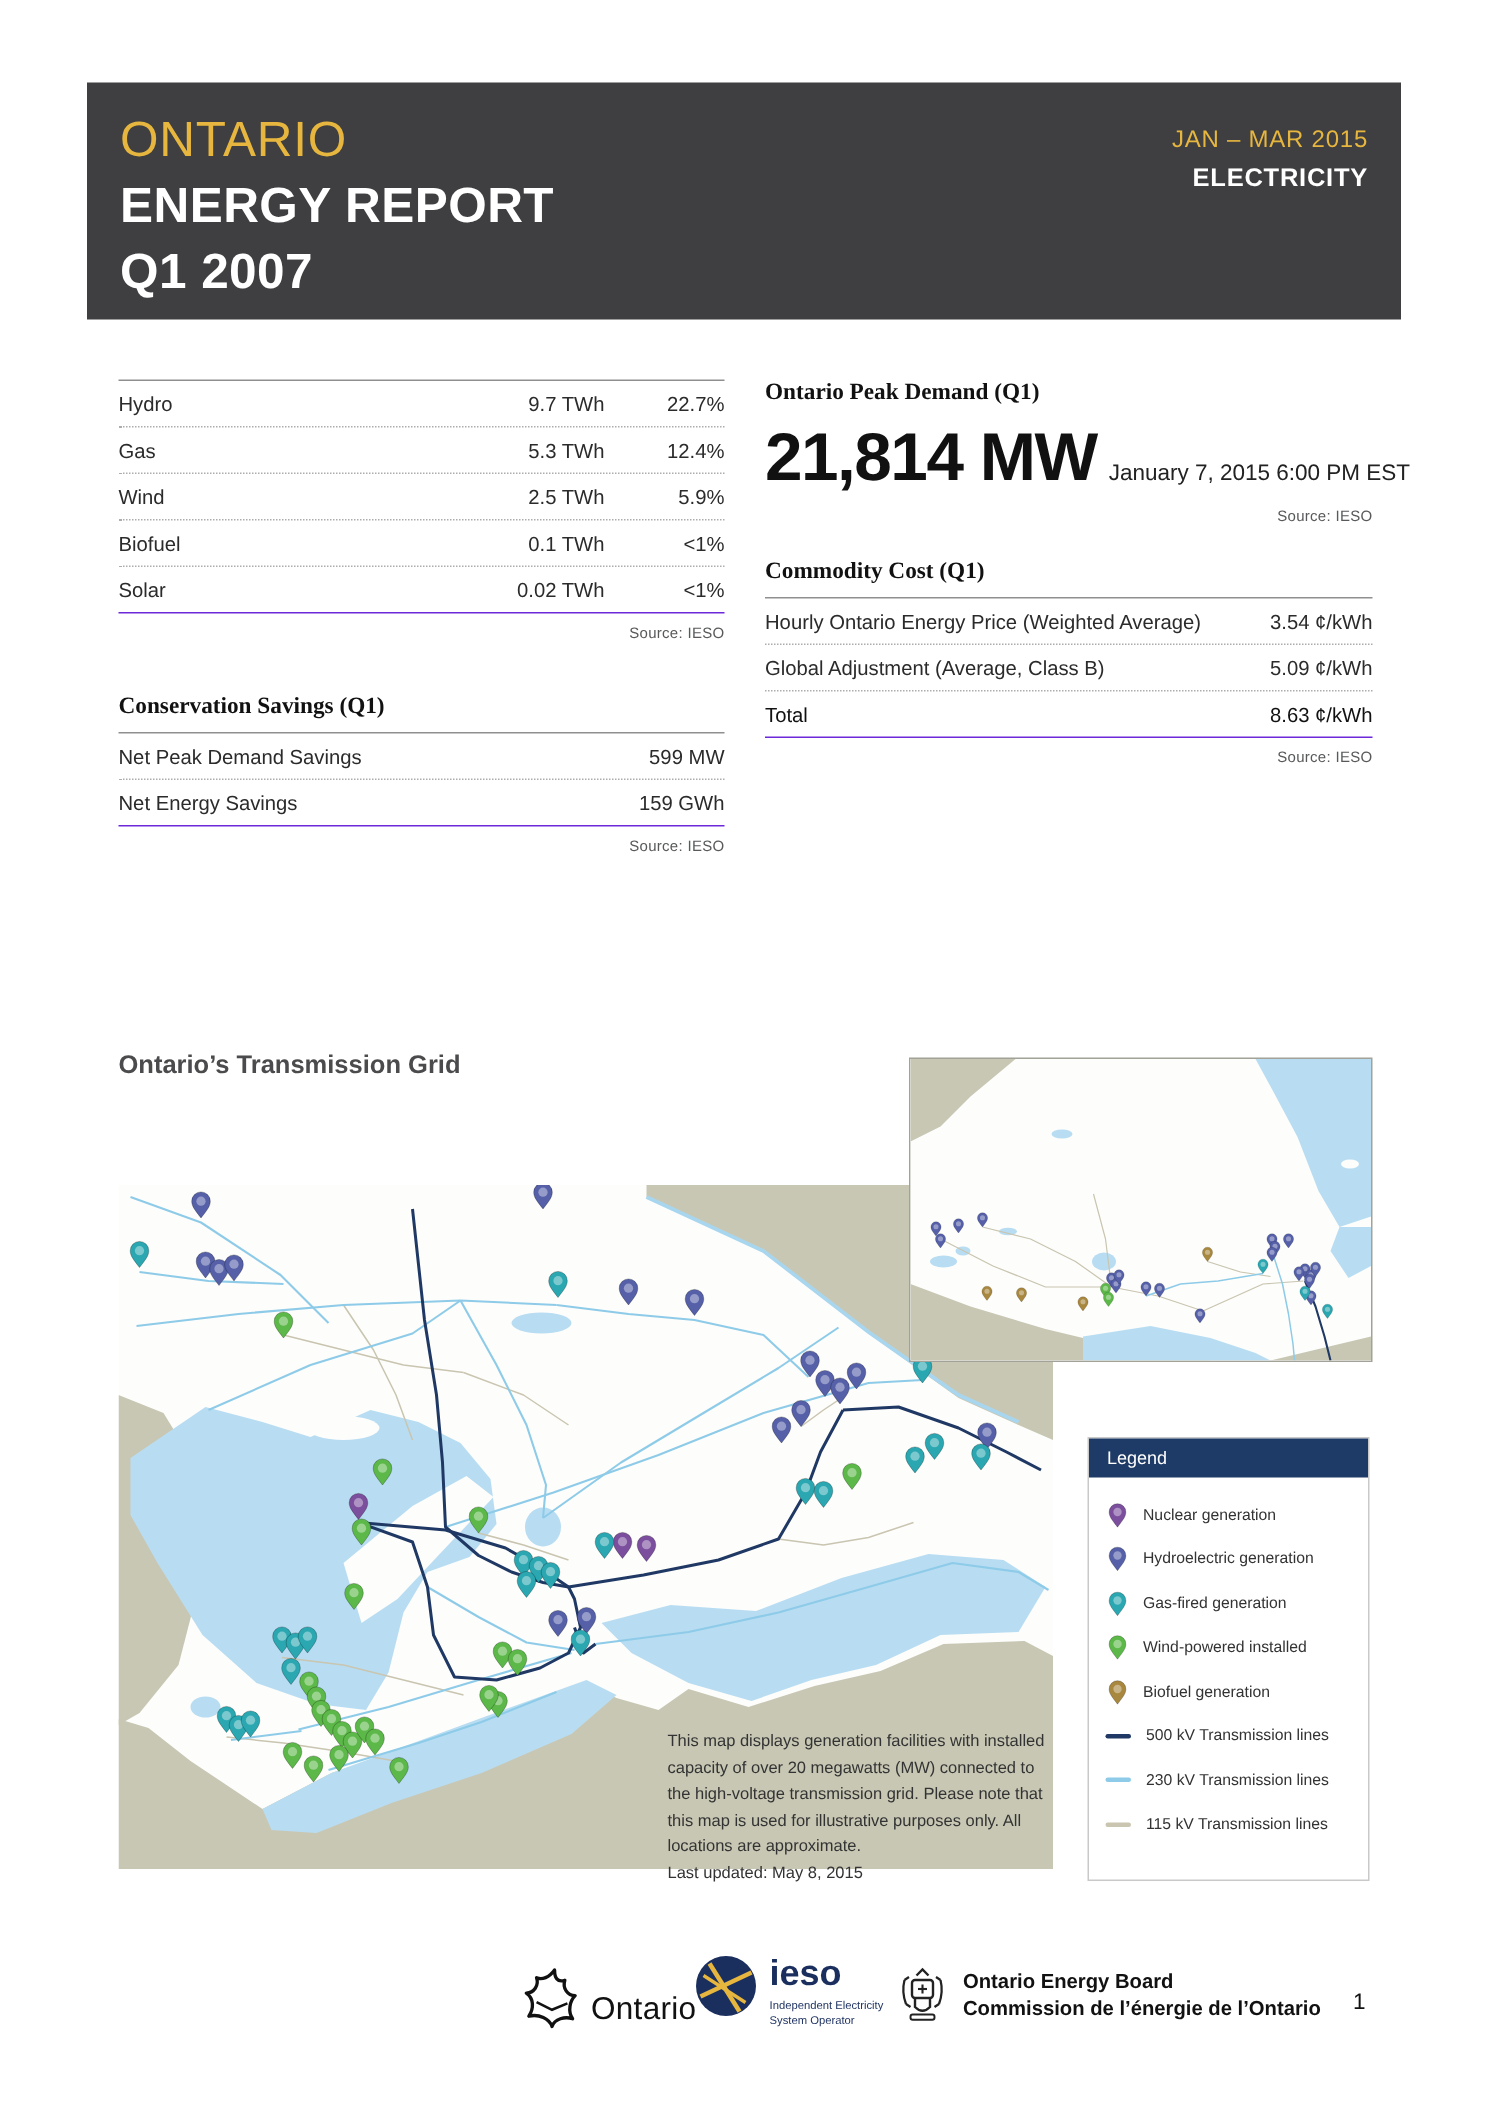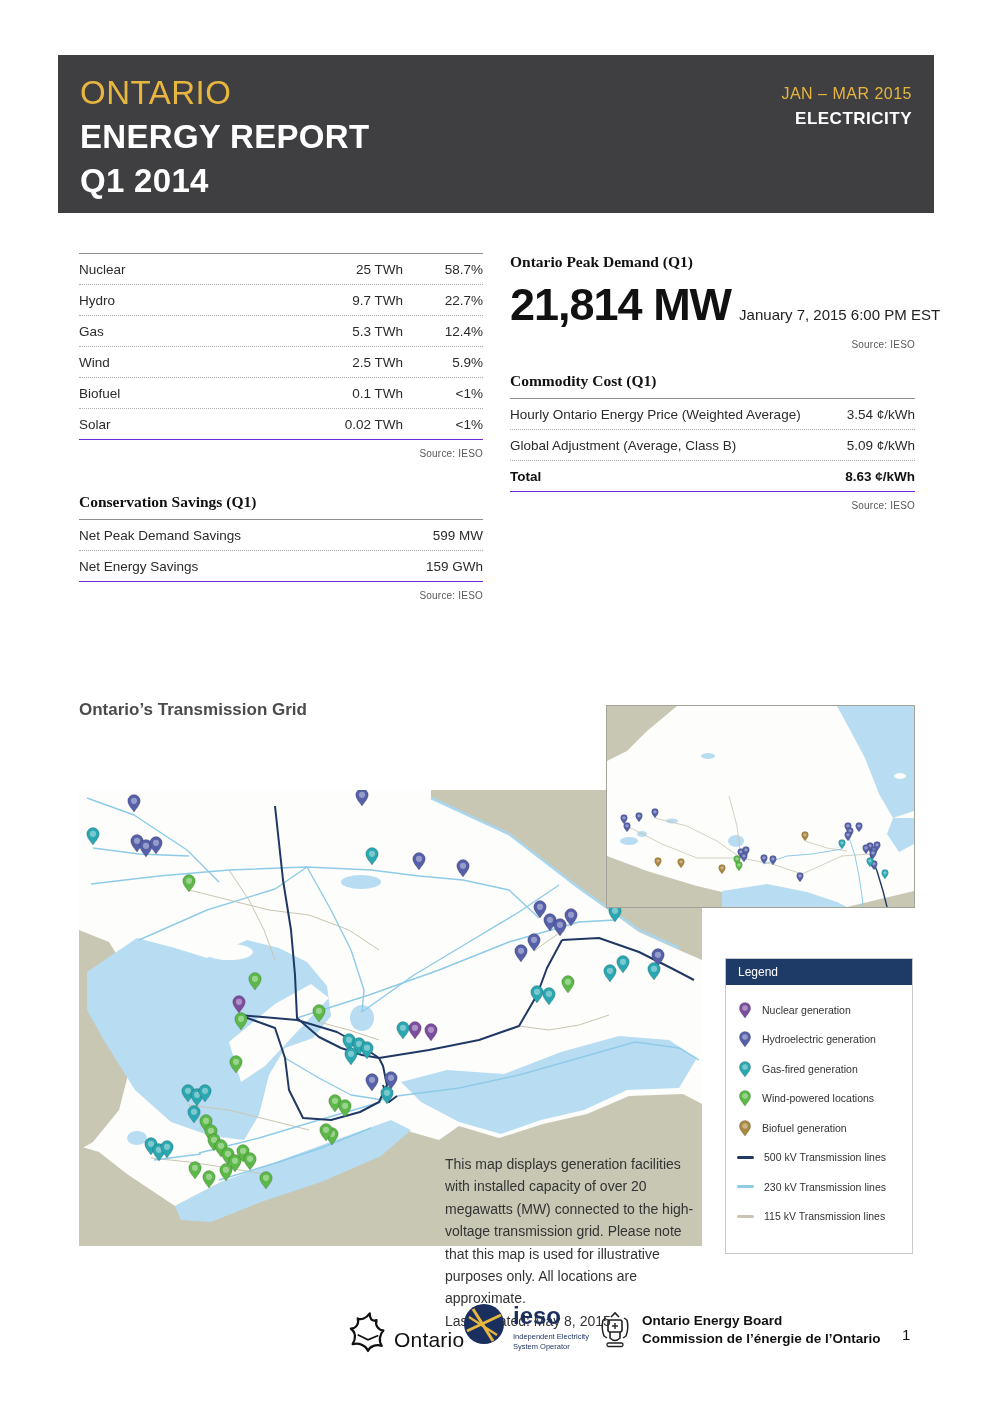--- a/index.html
+++ b/index.html
@@ -21,35 +21,35 @@
   .col-right{left:510px;width:405px;}
   .section-title{font-family:"Liberation Serif","DejaVu Serif",serif;font-weight:700;
                  font-size:15.5px;margin:0 0 8px 0;color:#111;}
   .tbl{border-top:1px solid #8f8f8f;}
   .tbl .row{display:flex;align-items:baseline;padding:7.5px 0;border-bottom:1px dotted #adadad;
             font-size:13.5px;color:#2b2b2b;}
   .tbl .row:last-child{border-bottom:1px solid #6d28d9;}
   .tbl .lbl{flex:1;text-align:left;}
   .tbl .val{width:120px;text-align:right;}
   .tbl .pct{width:80px;text-align:right;}
-  .tbl .row.bold{font-weight:700;color:#111;}
+  .tbl .row.bold{font-weight:400;color:#111;}
   .source{font-size:10px;color:#58595b;text-align:right;margin-top:8px;letter-spacing:.2px;}
   .block-gap{height:34px;}
 
   
   .peak-line{display:flex;align-items:baseline;margin-top:8px;white-space:nowrap;}
   .peak-value{font-size:45px;font-weight:700;letter-spacing:-1px;color:#111;}
   .peak-time{font-size:15px;color:#222;margin-left:8px;}
 
   
   .map-title{position:absolute;left:79px;top:700px;margin:0;font-size:17px;font-weight:700;color:#4b4b4d;}
   .map-area{position:absolute;left:79px;top:705px;width:834px;height:541px;}
   #main-map{position:absolute;left:0;top:85px;}
   #inset-map{position:absolute;left:527px;top:0;border:1px solid #a2a298;background:#fff;}
-  .map-note{position:absolute;left:366px;top:448px;width:258px;font-size:14px;line-height:1.6;color:#333;}
+  .map-note{position:absolute;left:366px;top:448px;width:258px;font-size:11px;line-height:1.6;color:#333;}
   .legend{position:absolute;left:646px;top:253px;width:188px;height:296px;background:#fff;
           border:1px solid #c9c9c9;box-sizing:border-box;}
   .legend-header{background:#1e3a66;color:#fff;font-size:12px;padding:6px 12px;}
   .legend-body{padding:10px 12px;text-align:right;}
   .legend-item{display:flex;align-items:center;gap:10px;height:29.5px;font-size:10.5px;color:#333;}
   .legend-swatch-line{width:17px;height:3px;border-radius:2px;flex:0 0 auto;margin-left:-1px;}
 
   
   .footer-item{position:absolute;display:flex;align-items:center;}
   .f-ontario{left:344px;top:1308px;gap:2px;}
@@ -64,36 +64,31 @@
 </style>
 </head>
 <body>
 
 <div class="page">
 
   <header class="banner">
     <div>
       <div class="brand">ONTARIO</div>
       <div class="title1">ENERGY REPORT</div>
-      <div class="title2">Q1 2014</div>
+      <div class="title2">Q1 2007</div>
     </div>
     <div class="banner-right">
       <div class="period">JAN – MAR 2015</div>
       <div class="category">ELECTRICITY</div>
     </div>
   </header>
 
   <section class="col col-left">
     <div>
       <div class="tbl" id="gen-rows">
-          <div class="row">
-            <span class="lbl">Nuclear</span>
-            <span class="val">25 TWh</span>
-            <span class="pct">58.7%</span>
-          </div>
           <div class="row">
             <span class="lbl">Hydro</span>
             <span class="val">9.7 TWh</span>
             <span class="pct">22.7%</span>
           </div>
           <div class="row">
             <span class="lbl">Gas</span>
             <span class="val">5.3 TWh</span>
             <span class="pct">12.4%</span>
           </div>
@@ -638,21 +633,21 @@
               <path d="M0 0 C-4.2 -5.5 -6.2 -7.8 -6.2 -11.2 A6.2 6.2 0 1 1 6.2 -11.2 C6.2 -7.8 4.2 -5.5 0 0 Z" fill="#2aa7b0" stroke="rgba(0,0,0,0.28)" stroke-width="0.6"></path>
               <circle cy="-11.2" r="3.1" fill="rgba(255,255,255,0.38)"></circle>
             </svg>
             <span>Gas-fired generation</span>
           </div>
           <div class="legend-item">
             <svg width="14" height="18" viewBox="-7 -19 14 20">
               <path d="M0 0 C-4.2 -5.5 -6.2 -7.8 -6.2 -11.2 A6.2 6.2 0 1 1 6.2 -11.2 C6.2 -7.8 4.2 -5.5 0 0 Z" fill="#5cb848" stroke="rgba(0,0,0,0.28)" stroke-width="0.6"></path>
               <circle cy="-11.2" r="3.1" fill="rgba(255,255,255,0.38)"></circle>
             </svg>
-            <span>Wind-powered locations</span>
+            <span>Wind-powered installed</span>
           </div>
           <div class="legend-item">
             <svg width="14" height="18" viewBox="-7 -19 14 20">
               <path d="M0 0 C-4.2 -5.5 -6.2 -7.8 -6.2 -11.2 A6.2 6.2 0 1 1 6.2 -11.2 C6.2 -7.8 4.2 -5.5 0 0 Z" fill="#a8873f" stroke="rgba(0,0,0,0.28)" stroke-width="0.6"></path>
               <circle cy="-11.2" r="3.1" fill="rgba(255,255,255,0.38)"></circle>
             </svg>
             <span>Biofuel generation</span>
           </div>
           <div class="legend-item">
             <span class="legend-swatch-line" style="background: rgb(31, 56, 100);"></span>

